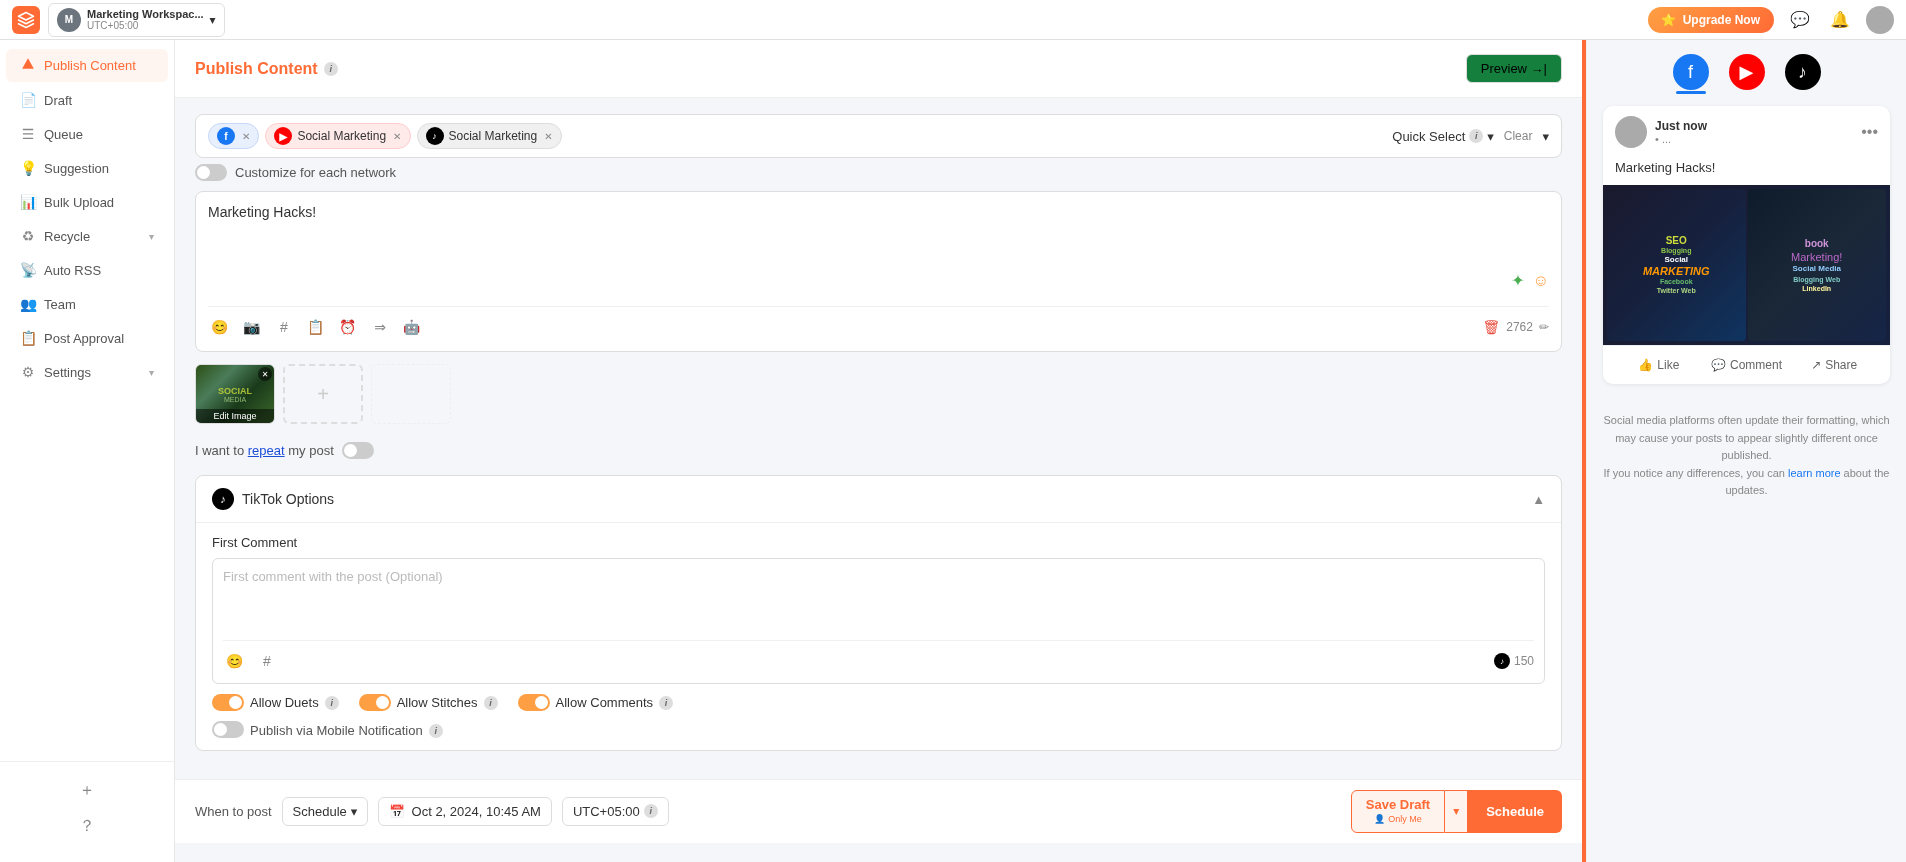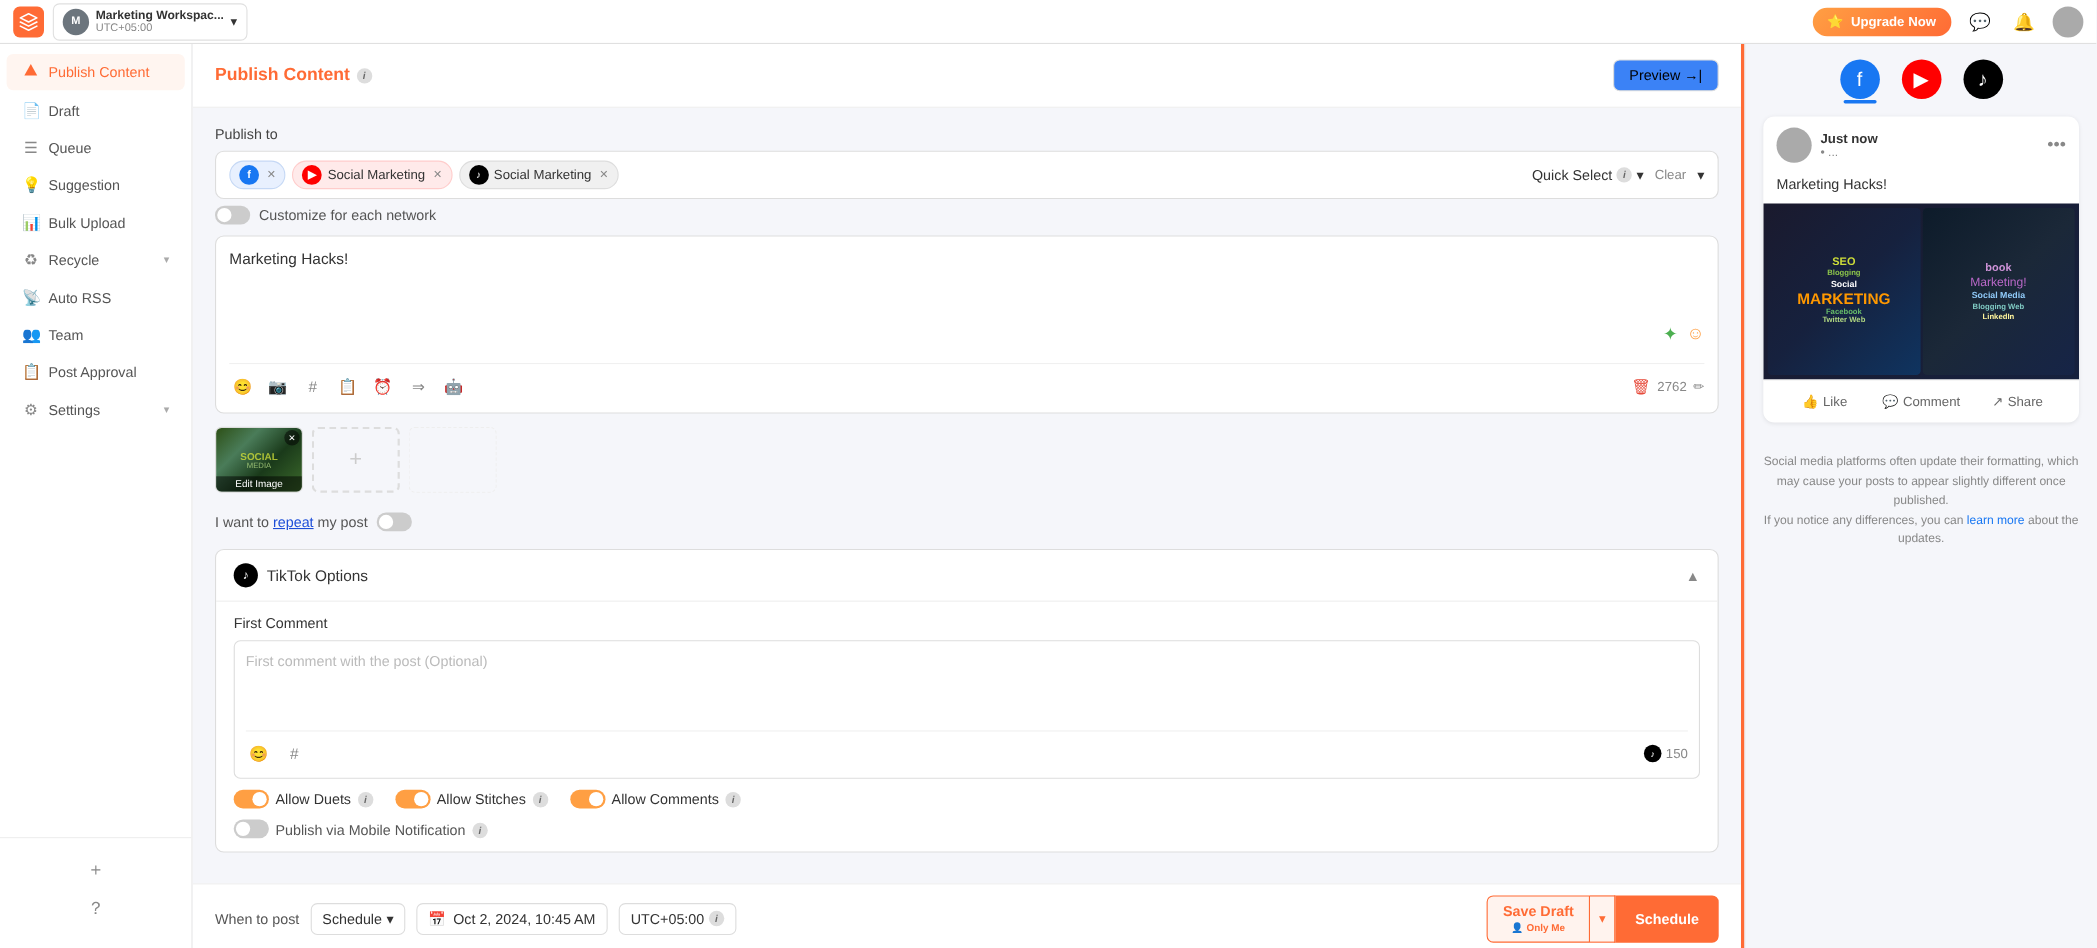--- a/index.html
+++ b/index.html
@@ -32,21 +32,21 @@
     .sidebar-bottom { margin-top: auto; border-top: 1px solid #eee; padding: 8px 0; }
     .sidebar-bottom-icon { width: 32px; height: 32px; display: flex; align-items: center; justify-content: center; cursor: pointer; color: #888; font-size: 16px; margin: 4px auto; }
 
     
     .content-area { display: flex; flex: 1; overflow: hidden; position: relative; }
 
     
     .editor-panel { flex: 1; overflow-y: auto; padding: 0; background: #f5f6fa; }
     .editor-header { background: #fff; padding: 14px 20px; border-bottom: 1px solid #eee; display: flex; align-items: center; justify-content: space-between; }
     .editor-title { font-size: 16px; font-weight: 600; color: #ff6b35; display: flex; align-items: center; gap: 6px; }
-    .preview-btn { border: 1px solid #ddd; background: #3b82f6; padding: 6px 14px; border-radius: 6px; cursor: pointer; font-size: 13px; display: flex; align-items: center; gap: 6px; }
+    .preview-btn { border: 1px solid #ddd; background: #15803d; padding: 6px 14px; border-radius: 6px; cursor: pointer; font-size: 13px; display: flex; align-items: center; gap: 6px; }
     .editor-body { padding: 16px 20px; }
 
     
     .section-label { font-size: 13px; font-weight: 500; color: #444; margin-bottom: 8px; }
     .publish-to-row { background: #fff; border: 1px solid #ddd; border-radius: 8px; padding: 8px 12px; display: flex; align-items: center; gap: 6px; flex-wrap: wrap; }
     .tag-chip { display: flex; align-items: center; gap: 5px; background: #f0f0f0; border: 1px solid #ddd; border-radius: 20px; padding: 3px 8px; font-size: 12px; }
     .tag-chip-fb { background: #e8f0fe; border-color: #c5d8f5; }
     .tag-chip-yt { background: #ffeaea; border-color: #ffcccb; }
     .tag-chip-tk { background: #f0f0f0; border-color: #ddd; }
     .chip-close { cursor: pointer; color: #888; font-size: 10px; margin-left: 2px; }
@@ -115,21 +115,21 @@
 
     
     .schedule-bar { background: #fff; border-top: 1px solid #eee; padding: 10px 20px; display: flex; align-items: center; gap: 10px; flex-shrink: 0; }
     .when-label { font-size: 13px; color: #555; }
     .schedule-select { border: 1px solid #ddd; border-radius: 6px; padding: 6px 10px; font-size: 13px; background: #fff; cursor: pointer; display: flex; align-items: center; gap: 4px; }
     .date-btn { border: 1px solid #ddd; border-radius: 6px; padding: 6px 10px; font-size: 13px; background: #fff; cursor: pointer; display: flex; align-items: center; gap: 6px; }
     .tz-btn { border: 1px solid #ddd; border-radius: 6px; padding: 6px 10px; font-size: 13px; background: #fff; cursor: pointer; display: flex; align-items: center; gap: 4px; }
     .schedule-right { margin-left: auto; display: flex; align-items: center; gap: 0; }
     .save-schedule-group { display: flex; }
     .save-main { background: #fff3ee; border: 1px solid #ff6b35; color: #ff6b35; padding: 6px 14px 6px; border-radius: 6px 0 0 6px; font-size: 13px; cursor: pointer; font-weight: 600; display: flex; flex-direction: column; align-items: center; line-height: 1.3; }
-    .save-main-sub { font-size: 9px; font-weight: bold; }
+    .save-main-sub { font-size: 9px; font-weight: normal; }
     .save-arrow { border: 1px solid #ff6b35; border-left: none; background: #fff3ee; color: #ff6b35; padding: 6px 8px; cursor: pointer; font-size: 12px; display: flex; align-items: center; }
     .schedule-main-btn { background: #ff6b35; color: white; border: none; padding: 6px 18px; border-radius: 0 6px 6px 0; font-size: 13px; font-weight: 600; cursor: pointer; }
 
     
     .preview-panel { width: 320px; background: #f5f6fa; border-left: 1px solid #eee; padding: 0; flex-shrink: 0; overflow-y: auto; display: flex; flex-direction: column; }
     .preview-platform-tabs { display: flex; align-items: center; justify-content: center; gap: 20px; padding: 14px 16px 0; }
     .platform-tab { width: 36px; height: 36px; border-radius: 50%; display: flex; align-items: center; justify-content: center; cursor: pointer; font-size: 18px; position: relative; }
     .platform-tab.active::after { content: ''; position: absolute; bottom: -4px; left: 50%; transform: translateX(-50%); width: 30px; height: 3px; background: #1877f2; border-radius: 2px; }
     .platform-tab-fb { background: #1877f2; color: white; }
     .platform-tab-yt { background: #ff0000; color: white; }
@@ -248,21 +248,20 @@
           <span>Publish Content</span>
           <span class="info-icon">i</span>
         </div>
         <button class="preview-btn">
           <span>Preview →|</span>
         </button>
       </div>
 
       <div class="editor-body">
 
-        <div class="section-label">Publish to</div>
         <div class="publish-to-row">
 
           <div class="tag-chip tag-chip-fb">
             <div class="chip-icon chip-icon-fb">f</div>
             <span class="chip-close">✕</span>
           </div>
 
           <div class="tag-chip tag-chip-yt">
             <div class="chip-icon chip-icon-yt">▶</div>
             <span>Social Marketing</span>
@@ -443,21 +442,21 @@
         </div>
         <div class="preview-post-text">Marketing Hacks!</div>
 
         <div class="preview-img-placeholder">
           <div style="width:100%; height:100%; display:grid; grid-template-columns:1fr 1fr; gap:2px; padding:4px;">
             <div style="background:linear-gradient(135deg,#1a1a2e,#16213e,#0f3460); border-radius:4px; display:flex;align-items:center;justify-content:center;flex-direction:column;gap:2px;">
               <div style="color:#4caf50;font-weight:bold;font-size:8px;text-align:center;line-height:1.2;">
                 <div style="color:#cddc39;font-size:10px;">SEO</div>
                 <div style="color:#8bc34a;font-size:7px;">Blogging</div>
                 <div style="color:#fff;font-size:8px;font-weight:bold;">Social</div>
-                <div style="color:#ff9800;font-size:14px;font-weight:bold;">MARKETING</div>
+                <div style="color:#ff9800;font-size:11px;font-weight:bold;font-style:italic;">MARKETING</div>
                 <div style="color:#66bb6a;font-size:7px;">Facebook</div>
                 <div style="color:#aed581;font-size:7px;">Twitter Web</div>
               </div>
             </div>
             <div style="background:linear-gradient(135deg,#0d1b2a,#1b2838,#162447); border-radius:4px; display:flex;align-items:center;justify-content:center;flex-direction:column;gap:2px;">
               <div style="color:#ce93d8;font-weight:bold;font-size:8px;text-align:center;line-height:1.3;">
                 <div style="color:#ce93d8;font-size:10px;font-weight:bold;">book</div>
                 <div style="color:#ba68c8;font-size:11px;font-weight:normal;">Marketing!</div>
                 <div style="color:#90caf9;font-size:8px;">Social Media</div>
                 <div style="color:#80cbc4;font-size:7px;">Blogging Web</div>

